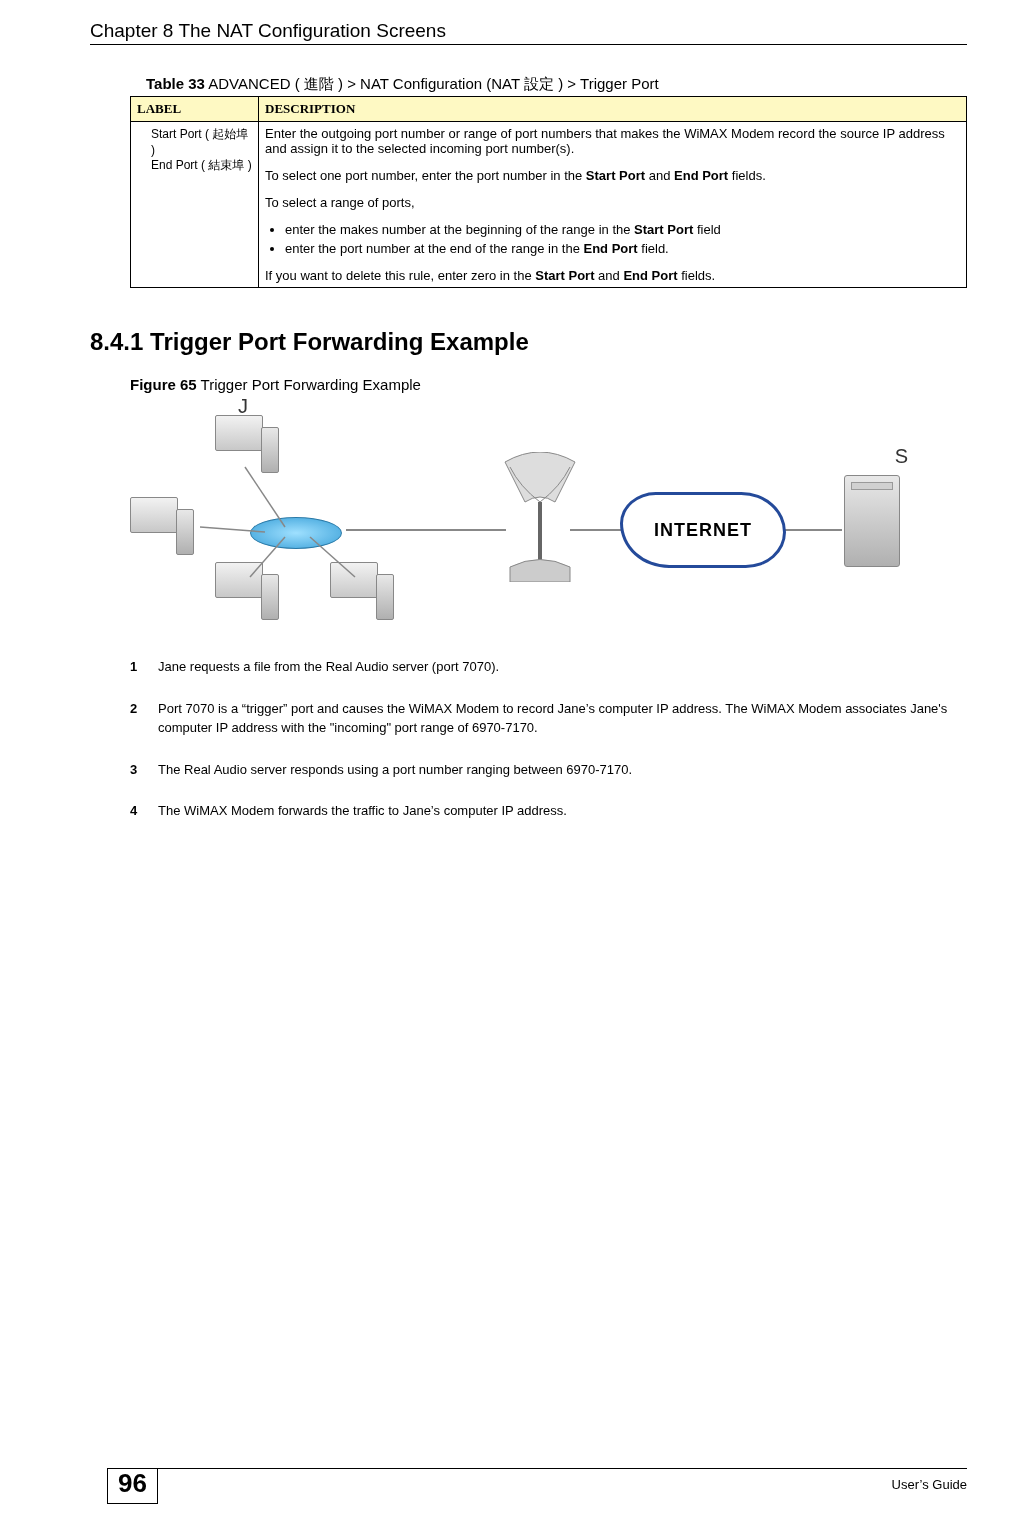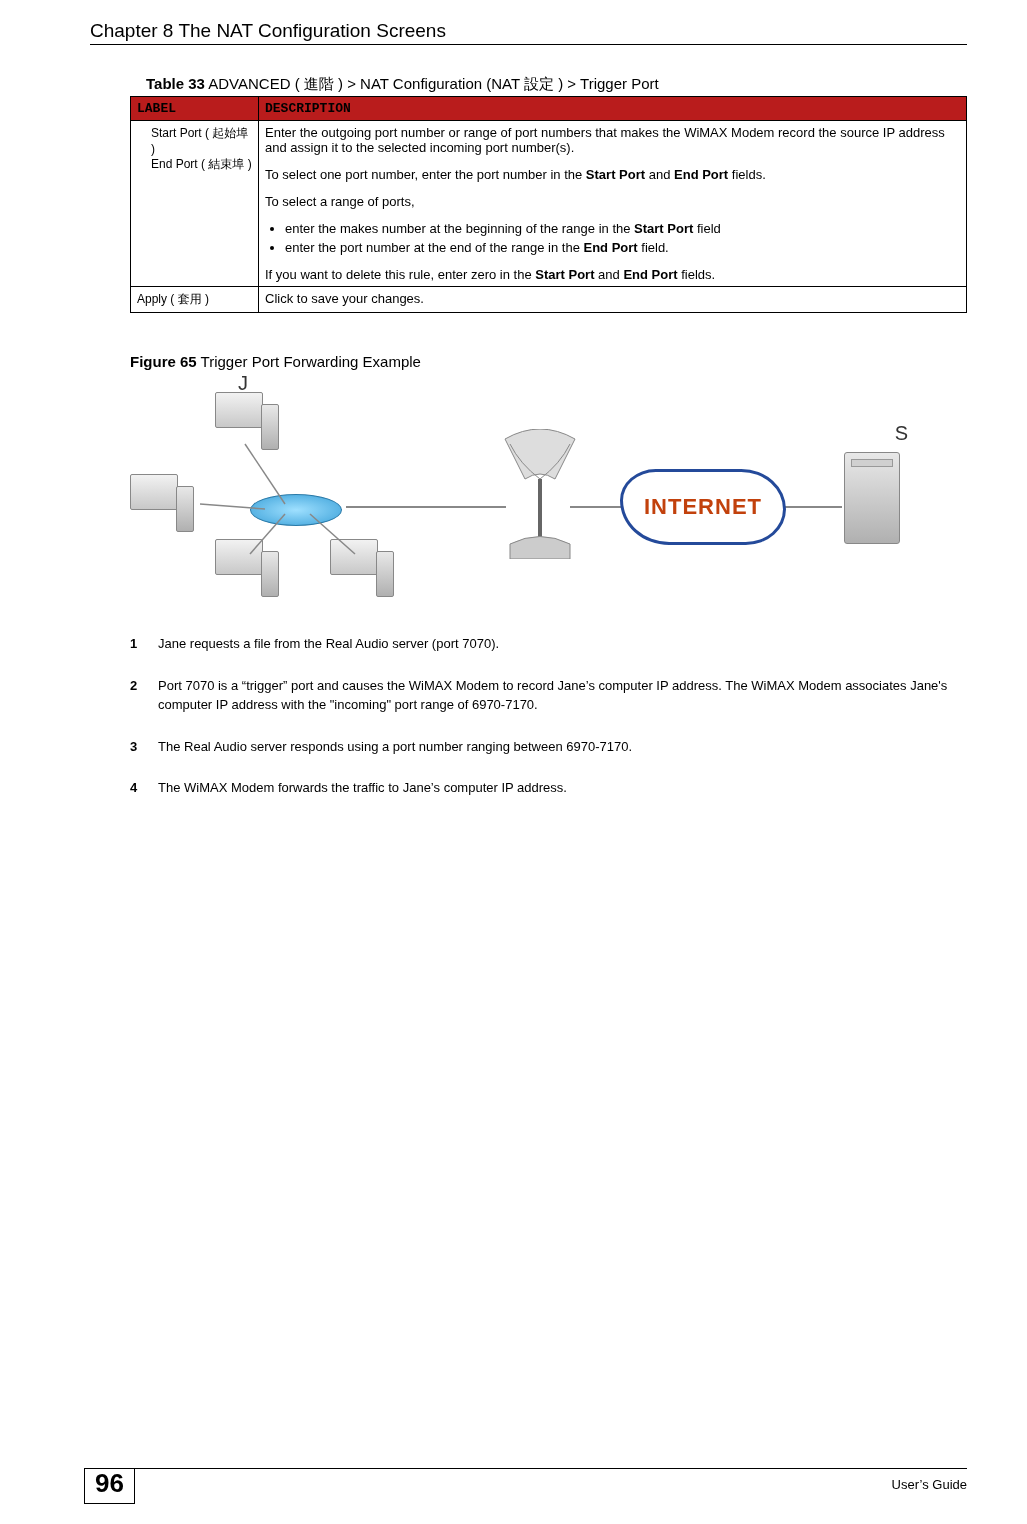--- a/index.html
+++ b/index.html
@@ -45,22 +45,22 @@
     margin-bottom: 40px;
   }
   table.data th, table.data td {
     border: 1px solid #000;
     padding: 4px 6px;
     vertical-align: top;
     text-align: left;
     font-size: 13px;
   }
   table.data th {
-    background: #b91c1c;
-    font-family: Liberation Mono, monospace;
+    background: #fef9c3;
+    font-family: Liberation Serif, serif;
     font-weight: bold;
   }
   table.data td.labelcell {
     width: 115px;
     font-size: 12px;
   }
   .indent-label {
     padding-left: 14px;
     display: block;
   }
@@ -144,22 +144,22 @@
   .internet-bubble {
     position:absolute;
     left:490px; top:95px;
     width:160px; height:70px;
     background:#fff;
     border:3px solid #244a9a;
     border-radius: 40px 50px 45px 55px / 35px 45px 40px 50px;
     display:flex; align-items:center; justify-content:center;
     font-family: Arial Black, Arial, sans-serif;
     font-weight:900;
-    font-size:22px;
-    color:#c2410c;
+    font-size:18px;
+    color:#000000;
     letter-spacing:1px;
   }
   .server {
     position:absolute;
     right:10px; top:78px;
     width:54px; height:90px;
     background: linear-gradient(#e8e8e8,#b0b0b0);
     border:1px solid #888; border-radius:3px;
   }
   .server::after{
@@ -191,21 +191,21 @@
     content: counter(step);
     position: absolute;
     left: 0;
     top: 0;
     font-weight: bold;
     font-family: Arial, sans-serif;
   }
   .footer {
     position: absolute;
     left: 0; right: 0; bottom: 20px;
-    padding: 0 60px 0 84px;
+    padding: 0 60px 0 107px;
     text-align: center;
   }
   .footer .hr2 {
     border-top: 1.5px solid #000;
     margin-bottom: 6px;
   }
   .footer .row {
     display: flex;
     align-items: flex-start;
   }
@@ -264,27 +264,24 @@
             </li>
             <li>
               <span>enter the port number at the end of the range in the </span><b>End Port</b><span> field.</span>
             </li>
           </ul>
           <p class="cell-para">
             <span>If you want to delete this rule, enter zero in the </span><b>Start Port</b><span> and </span><b>End Port</b><span> fields.</span>
           </p>
         </td>
       </tr>
-      <tr>
-        <td class="labelcell">Apply ( 套用 )</td>
-        <td>Click to save your changes.</td>
-      </tr>
     </tbody>
   </table>
 
+  <h2 class="sec">8.4.1  Trigger Port Forwarding Example</h2>
 
 
   <div class="fig-caption">
     <b>Figure 65</b><span>   Trigger Port Forwarding Example</span>
   </div>
 
   <div class="figure-box">
     <span class="fig-label-j">J</span>
     <span class="fig-label-s">S</span>
 

